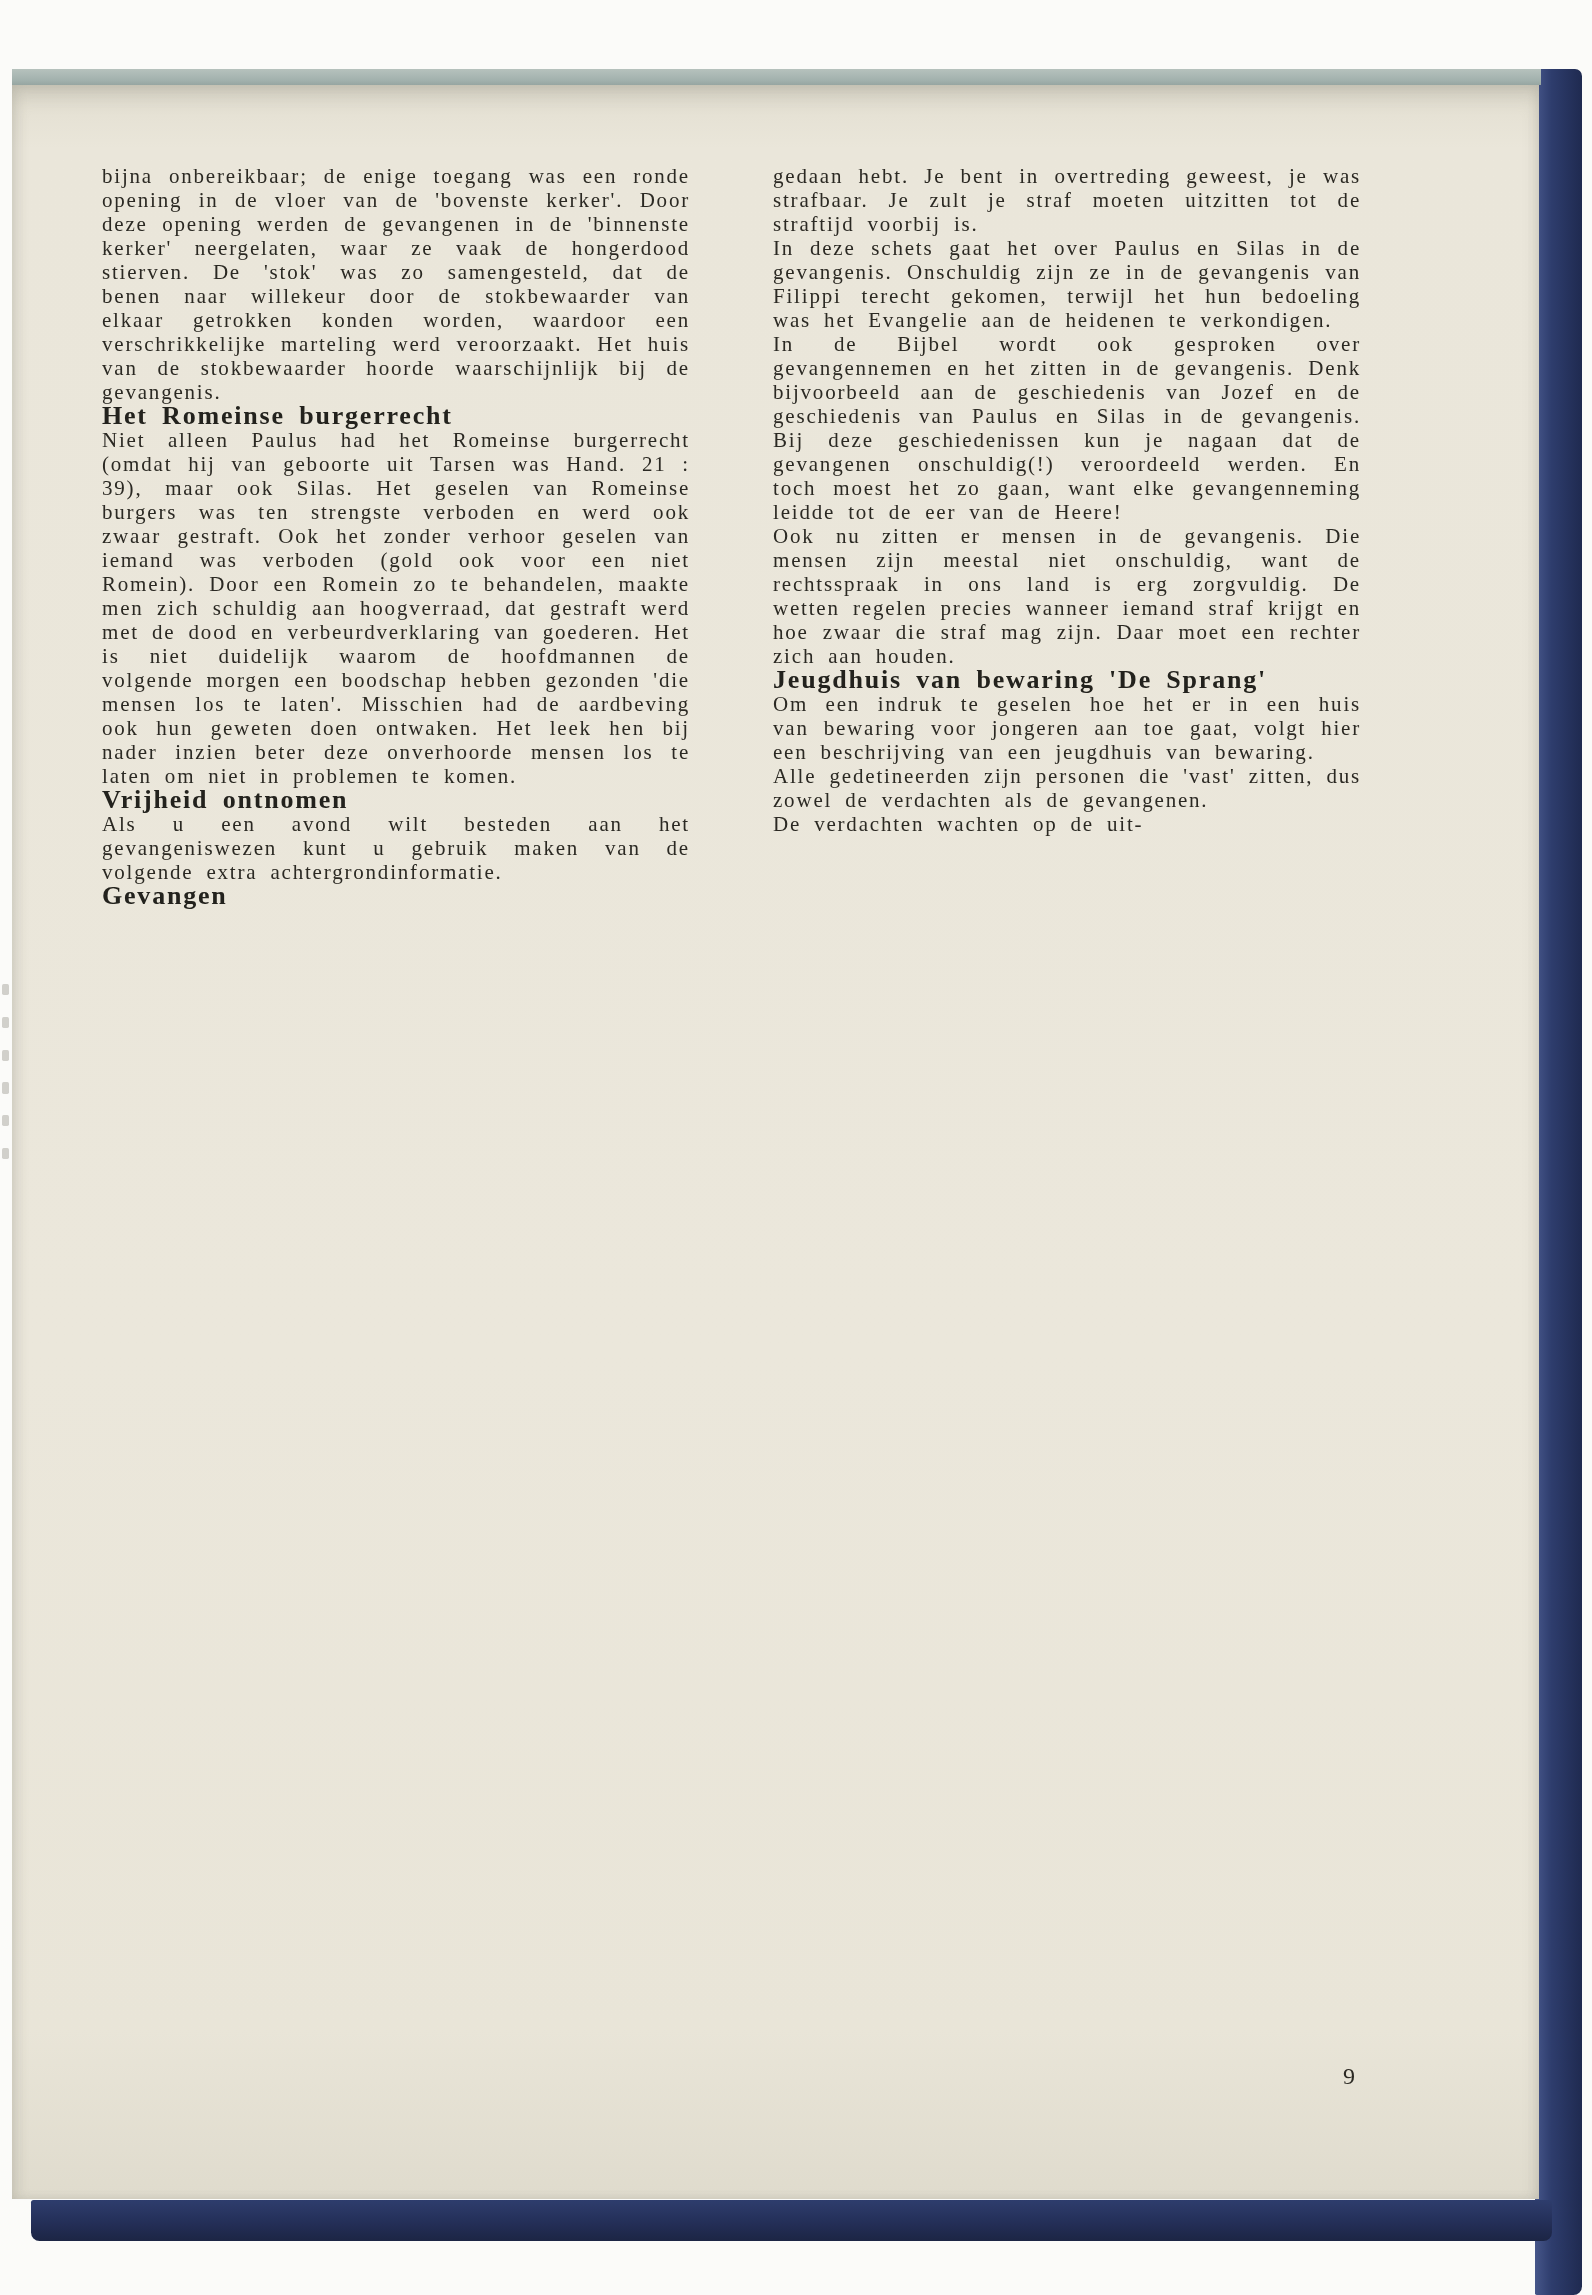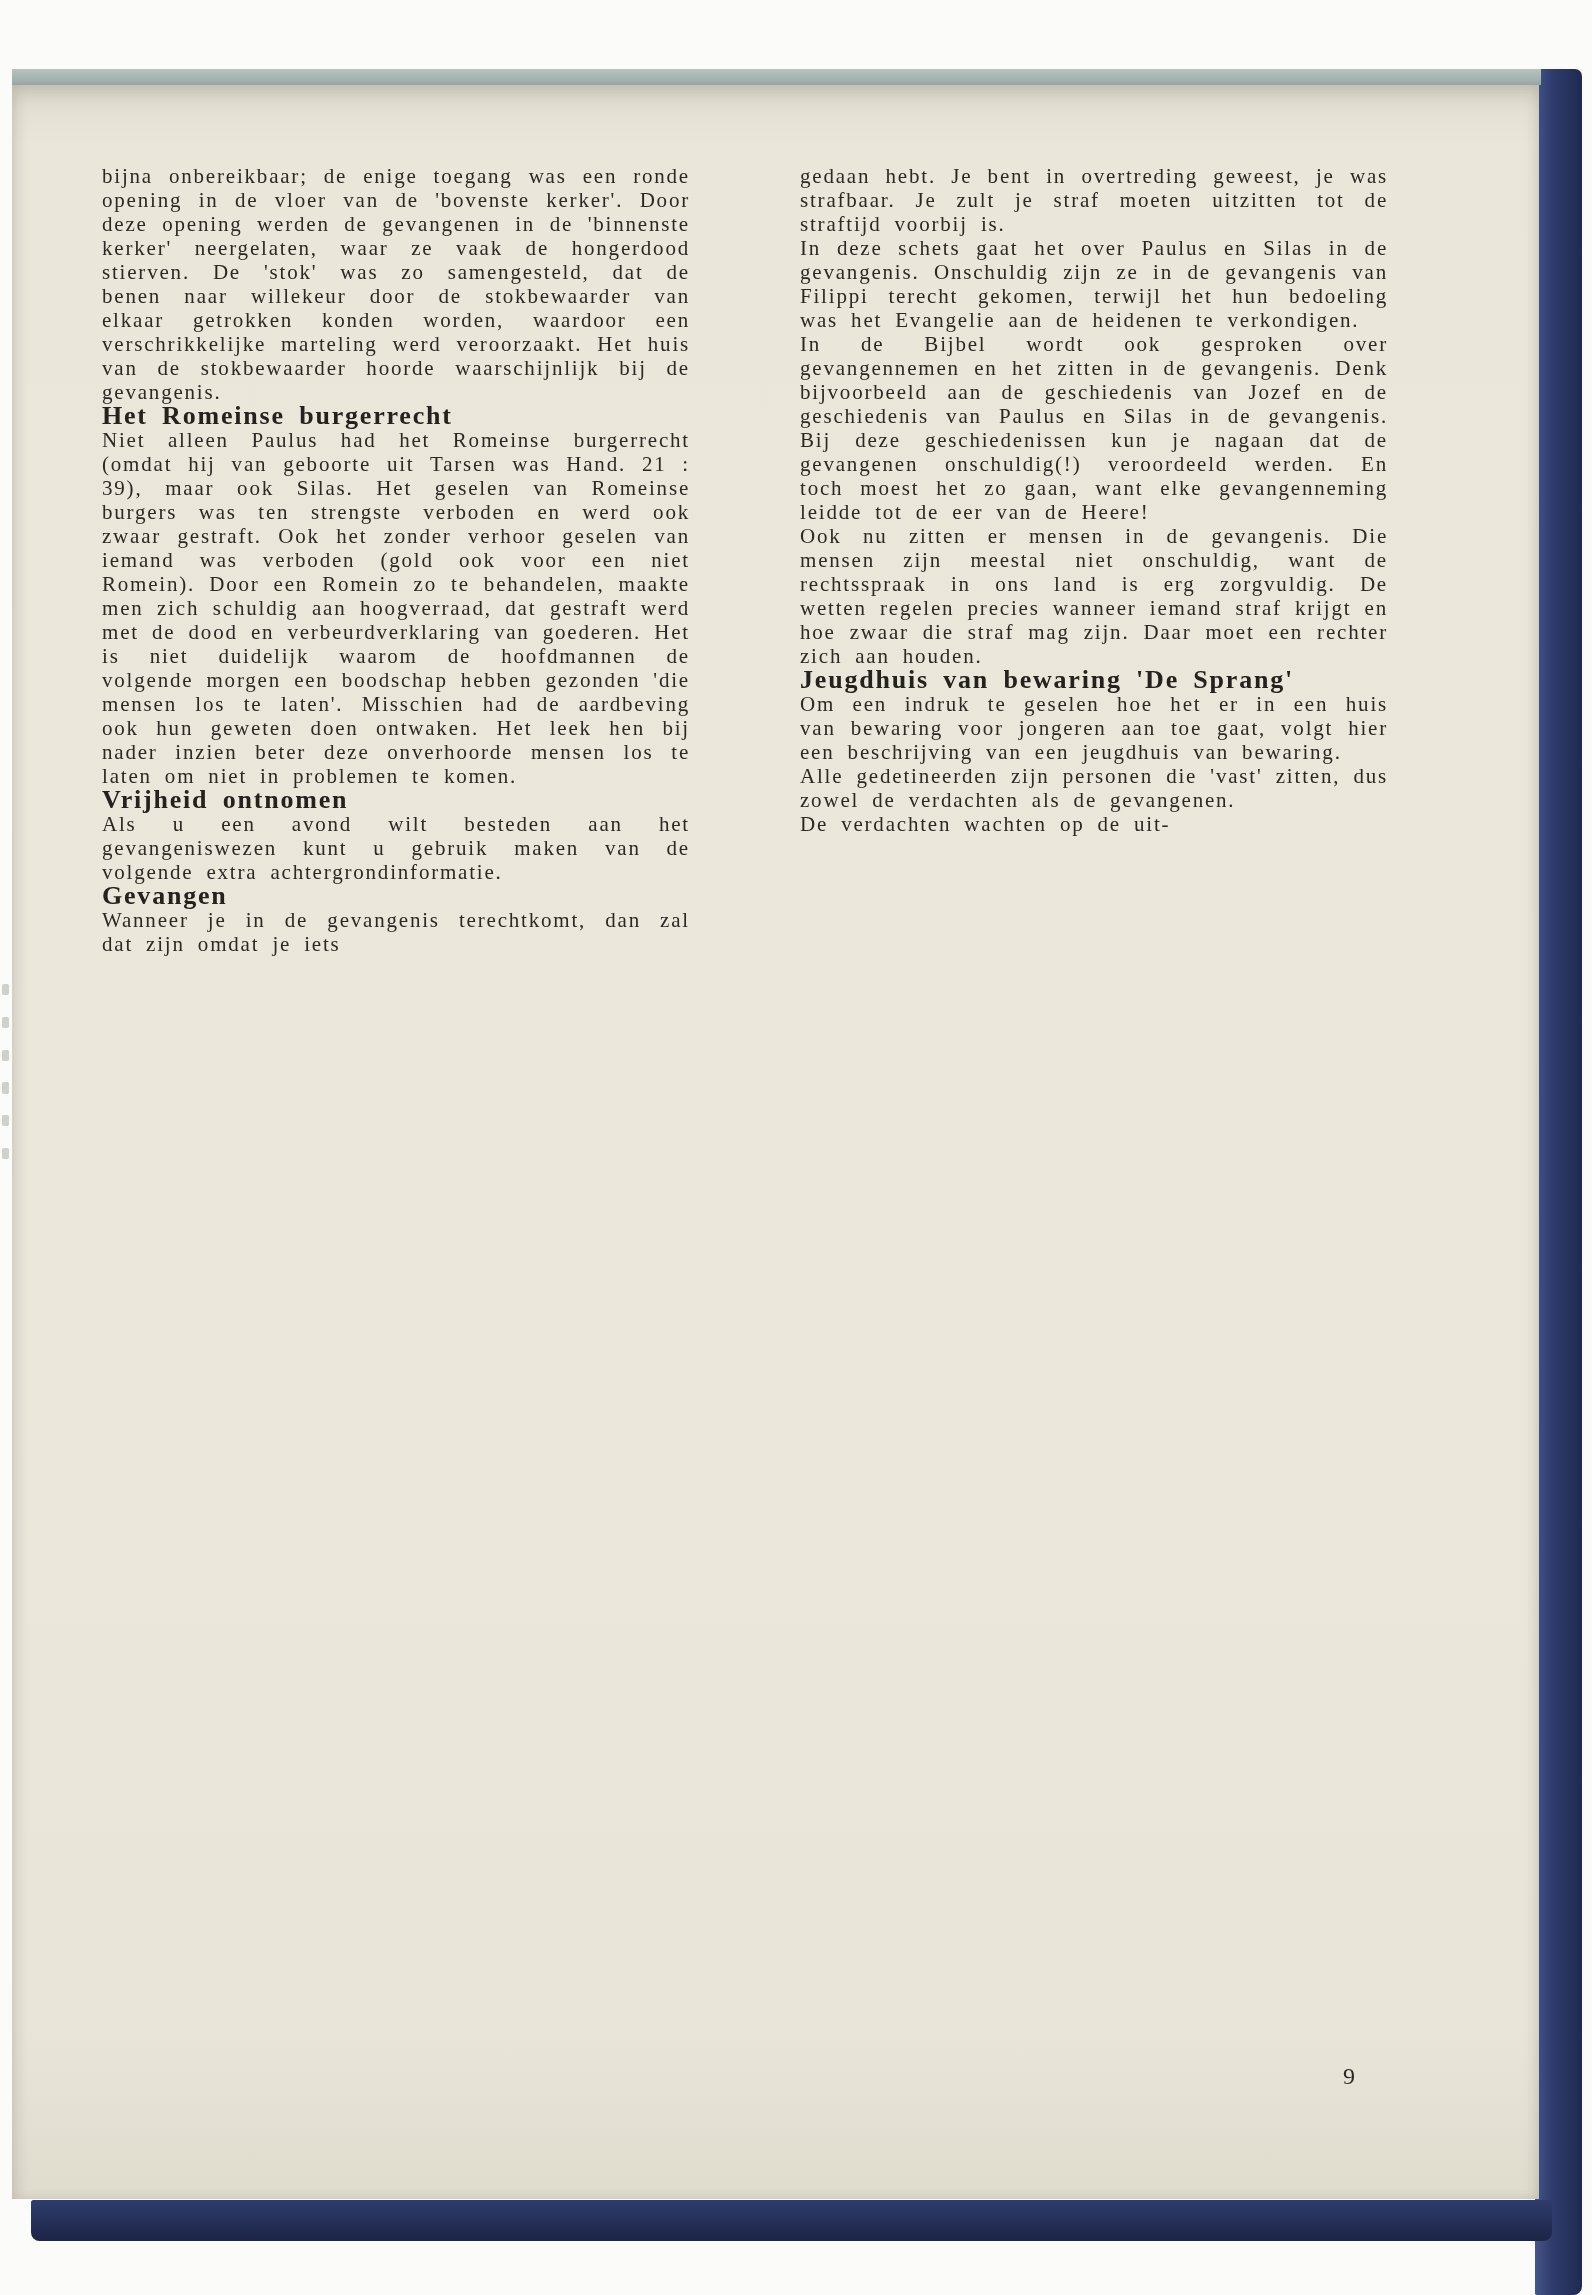--- a/index.html
+++ b/index.html
@@ -47,21 +47,21 @@
     box-shadow: inset 0 12px 17.3px rgba(100, 98, 86, 0.18),
                 inset 5.2px 0 10.4px rgba(120, 118, 106, 0.10),
                 inset -3.5px 0 8.6px rgba(120, 118, 106, 0.10);
   }
   
   .textarea {
     position: absolute;
     left: 90px; top: 79px;
     width: 1286px;
     display: flex;
-    gap: 110px;
+    gap: 83px;
   }
   .column {
     width: 588px;
     font-size: 21px;
     line-height: 24px;
     color: #2b2923;
     text-align: justify;
     letter-spacing: 1.8px;
     word-spacing: 6px;
   }
@@ -117,21 +117,20 @@
   <div class="paper">
 
     <div class="textarea">
       <div class="column">
           <p class="paragraph">bijna onbereikbaar; de enige toegang was een ronde opening in de vloer van de 'bovenste kerker'. Door deze opening werden de gevangenen in de 'binnenste kerker' neergelaten, waar ze vaak de hongerdood stierven. De 'stok' was zo samengesteld, dat de benen naar willekeur door de stokbewaarder van elkaar getrokken konden worden, waardoor een verschrikkelijke marteling werd veroorzaakt. Het huis van de stokbewaarder hoorde waarschijnlijk bij de gevangenis.</p>
           <h3 class="heading gap-before">Het Romeinse burgerrecht</h3>
           <p class="paragraph">Niet alleen Paulus had het Romeinse burgerrecht (omdat hij van geboorte uit Tarsen was Hand. 21 : 39), maar ook Silas. Het geselen van Romeinse burgers was ten strengste verboden en werd ook zwaar gestraft. Ook het zonder verhoor geselen van iemand was verboden (gold ook voor een niet Romein). Door een Romein zo te behandelen, maakte men zich schuldig aan hoogverraad, dat gestraft werd met de dood en verbeurdverklaring van goederen. Het is niet duidelijk waarom de hoofdmannen de volgende morgen een boodschap hebben gezonden 'die mensen los te laten'. Misschien had de aardbeving ook hun geweten doen ontwaken. Het leek hen bij nader inzien beter deze onverhoorde mensen los te laten om niet in problemen te komen.</p>
           <h3 class="heading gap-before">Vrijheid ontnomen</h3>
           <p class="paragraph">Als u een avond wilt besteden aan het gevangeniswezen kunt u gebruik maken van de volgende extra achtergrondinformatie.</p>
           <h3 class="heading gap-before">Gevangen</h3>
-          <p class="paragraph">Wanneer je in de gevangenis terechtkomt, dan zal dat zijn omdat je iets</p>
         </div>
       <div class="column">
           <p class="paragraph">gedaan hebt. Je bent in overtreding geweest, je was strafbaar. Je zult je straf moeten uitzitten tot de straftijd voorbij is.</p>
           <p class="paragraph">In deze schets gaat het over Paulus en Silas in de gevangenis. Onschuldig zijn ze in de gevangenis van Filippi terecht gekomen, terwijl het hun bedoeling was het Evangelie aan de heidenen te verkondigen.</p>
           <p class="paragraph">In de Bijbel wordt ook gesproken over gevangennemen en het zitten in de gevangenis. Denk bijvoorbeeld aan de geschiedenis van Jozef en de geschiedenis van Paulus en Silas in de gevangenis. Bij deze geschiedenissen kun je nagaan dat de gevangenen onschuldig(!) veroordeeld werden. En toch moest het zo gaan, want elke gevangenneming leidde tot de eer van de Heere!</p>
           <p class="paragraph">Ook nu zitten er mensen in de gevangenis. Die mensen zijn meestal niet onschuldig, want de rechtsspraak in ons land is erg zorgvuldig. De wetten regelen precies wanneer iemand straf krijgt en hoe zwaar die straf mag zijn. Daar moet een rechter zich aan houden.</p>
           <h3 class="heading gap-before">Jeugdhuis van bewaring 'De Sprang'</h3>
           <p class="paragraph">Om een indruk te geselen hoe het er in een huis van bewaring voor jongeren aan toe gaat, volgt hier een beschrijving van een jeugdhuis van bewaring.</p>
           <p class="paragraph">Alle gedetineerden zijn personen die 'vast' zitten, dus zowel de verdachten als de gevangenen.</p>
           <p class="paragraph">De verdachten wachten op de uit-</p>

